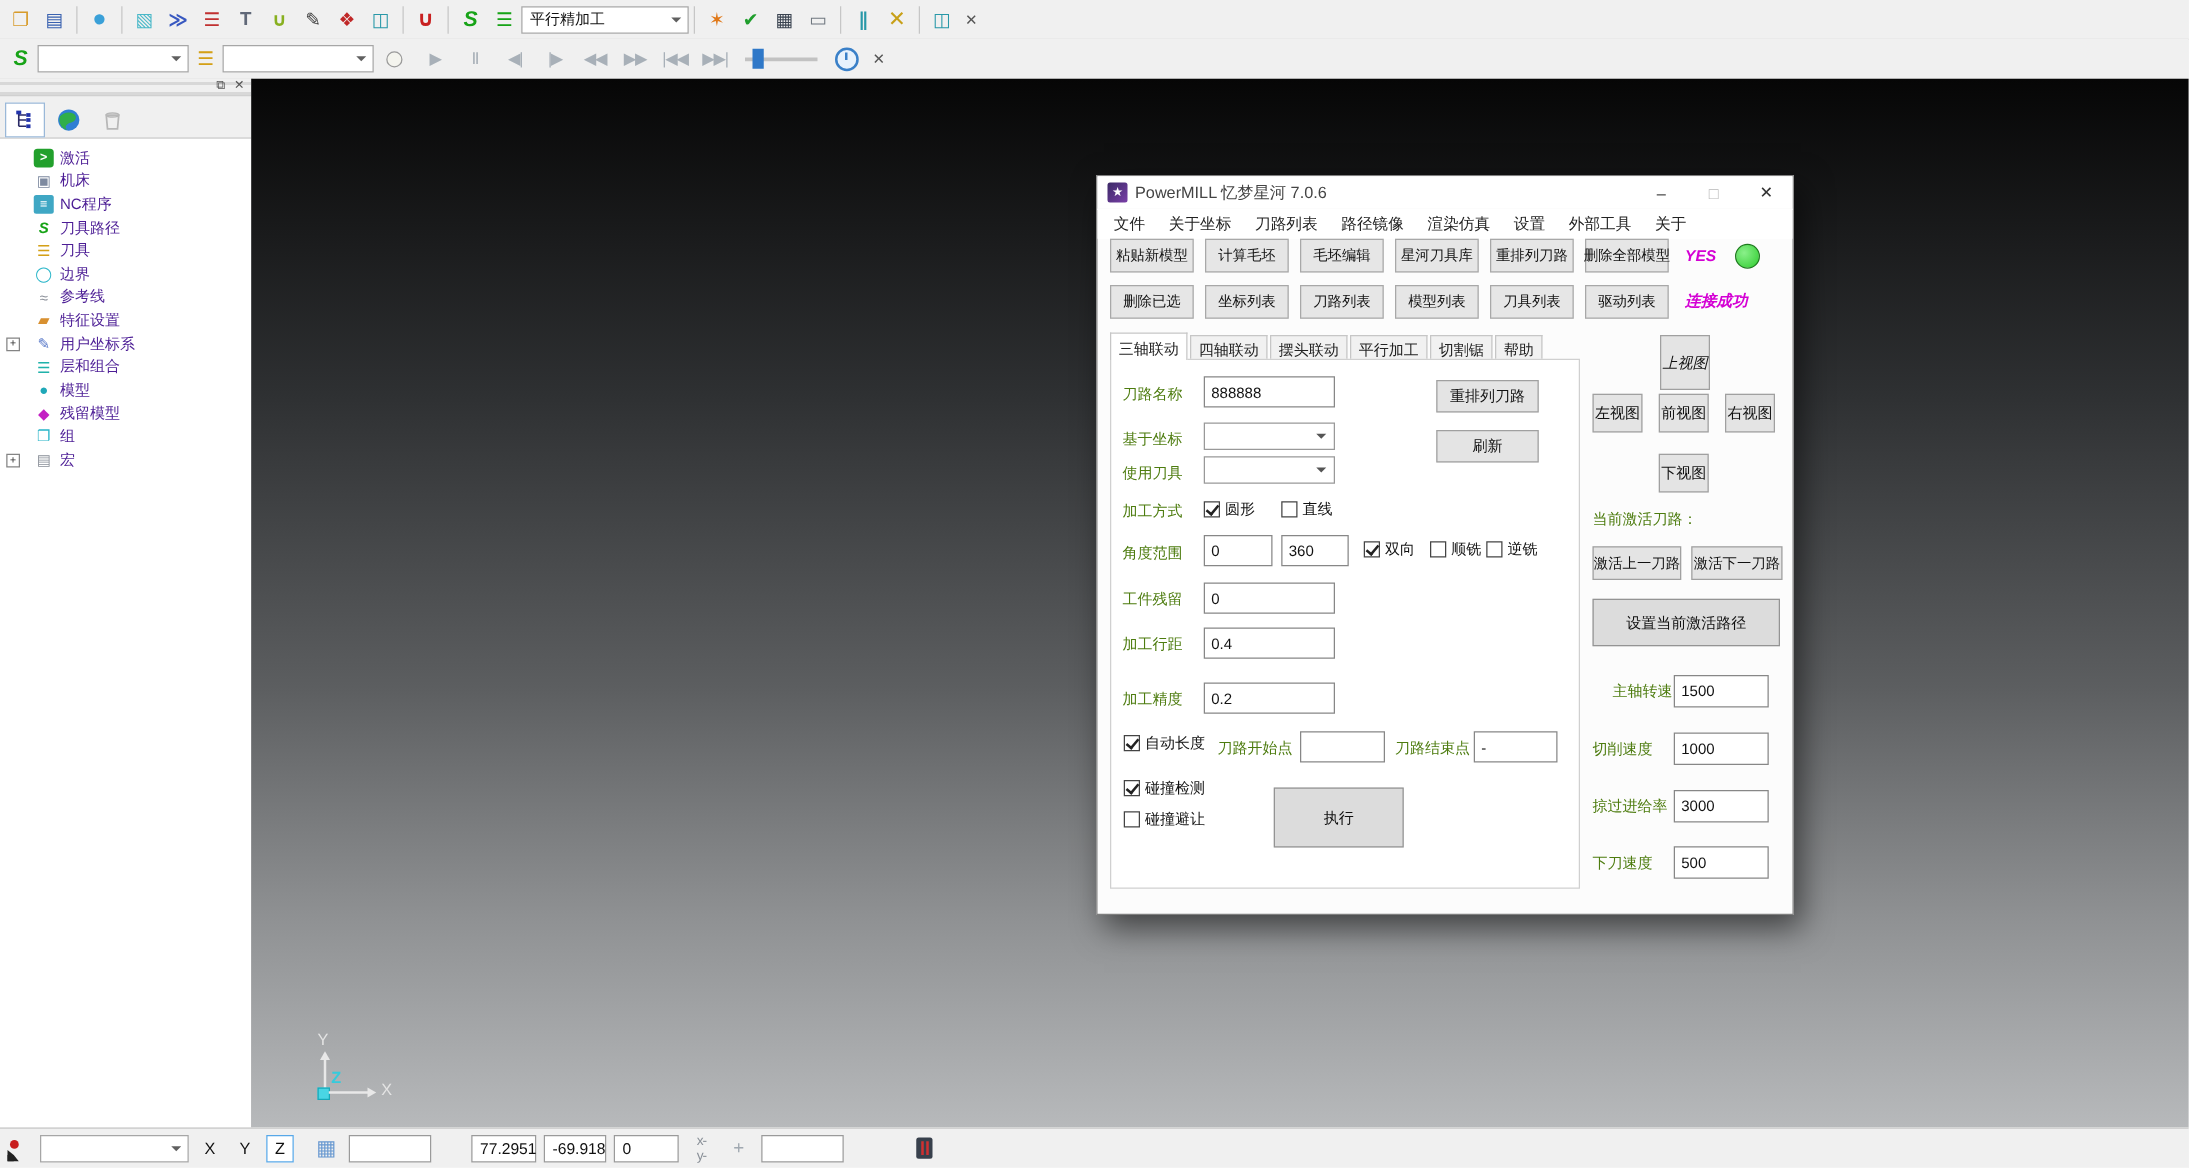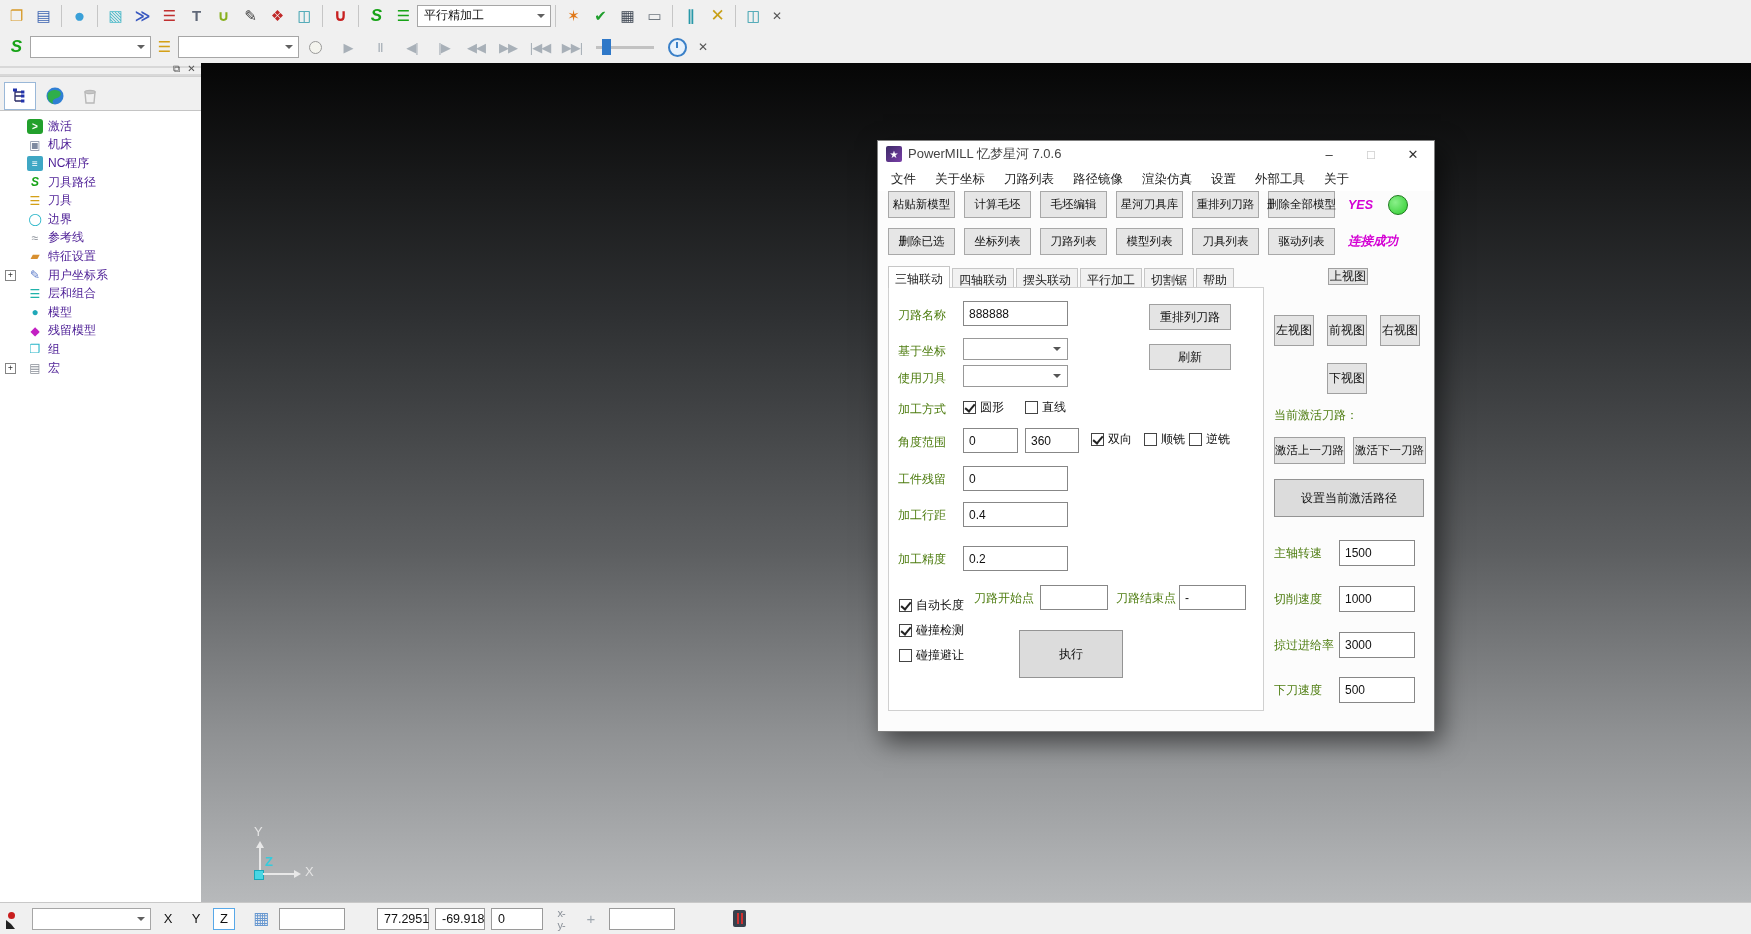--- a/index.html
+++ b/index.html
@@ -403,51 +403,51 @@
 
     <span class="flabel" style="left:20px;top:330px;">工件残留</span>
     <div class="textbox" style="left:85px;top:325px;width:105px;height:25px;">0</div>
 
     <span class="flabel" style="left:20px;top:366px;">加工行距</span>
     <div class="textbox" style="left:85px;top:361px;width:105px;height:25px;">0.4</div>
 
     <span class="flabel" style="left:20px;top:410px;">加工精度</span>
     <div class="textbox" style="left:85px;top:405px;width:105px;height:25px;">0.2</div>
 
-    <div class="checkbox checked" style="left:21px;top:456px;">
+    <div class="checkbox checked" style="left:21px;top:445px;">
         <span class="box"></span>
         <span>自动长度</span>
       </div>
     <span class="flabel" style="left:96px;top:449px;">刀路开始点</span>
     <div class="textbox" style="left:162px;top:444px;width:68px;height:25px;"></div>
     <span class="flabel" style="left:238px;top:449px;">刀路结束点</span>
     <div class="textbox" style="left:301px;top:444px;width:67px;height:25px;">-</div>
 
     <div class="checkbox checked" style="left:21px;top:481px;">
         <span class="box"></span>
         <span>碰撞检测</span>
       </div>
     <div class="checkbox" style="left:21px;top:506px;">
         <span class="box"></span>
         <span>碰撞避让</span>
       </div>
     <div class="dbtn big" style="left:141px;top:489px;width:104px;height:48px;">执行</div>
 
-    <div class="dbtn" style="left:450px;top:127px;width:40px;height:17px;">上视图</div>
+    <div class="dbtn" style="left:450px;top:127px;width:40px;height:44px;font-style:italic;">上视图</div>
     <div class="dbtn" style="left:396px;top:174px;width:40px;height:31px;">左视图</div>
     <div class="dbtn" style="left:449px;top:174px;width:40px;height:31px;">前视图</div>
     <div class="dbtn" style="left:502px;top:174px;width:40px;height:31px;">右视图</div>
     <div class="dbtn" style="left:449px;top:222px;width:40px;height:31px;">下视图</div>
 
     <span class="flabel" style="left:396px;top:266px;">当前激活刀路：</span>
     <div class="dbtn" style="left:396px;top:296px;width:71px;height:27px;font-size:11.5px;">激活上一刀路</div>
     <div class="dbtn" style="left:475px;top:296px;width:73px;height:27px;font-size:11.5px;">激活下一刀路</div>
     <div class="dbtn big" style="left:396px;top:338px;width:150px;height:38px;">设置当前激活路径</div>
 
-    <span class="flabel" style="left:396px;top:404px;">主轴转速</span>
+    <span class="flabel" style="left:412px;top:404px;">主轴转速</span>
     <div class="textbox" style="left:461px;top:399px;width:76px;height:26px;">1500</div>
     <span class="flabel" style="left:396px;top:450px;">切削速度</span>
     <div class="textbox" style="left:461px;top:445px;width:76px;height:26px;">1000</div>
     <span class="flabel" style="left:396px;top:496px;">掠过进给率</span>
     <div class="textbox" style="left:461px;top:491px;width:76px;height:26px;text-align:right;">3000</div>
     <span class="flabel" style="left:396px;top:541px;">下刀速度</span>
     <div class="textbox" style="left:461px;top:536px;width:76px;height:26px;">500</div>
   </div>
 
   <div id="statusbar">

